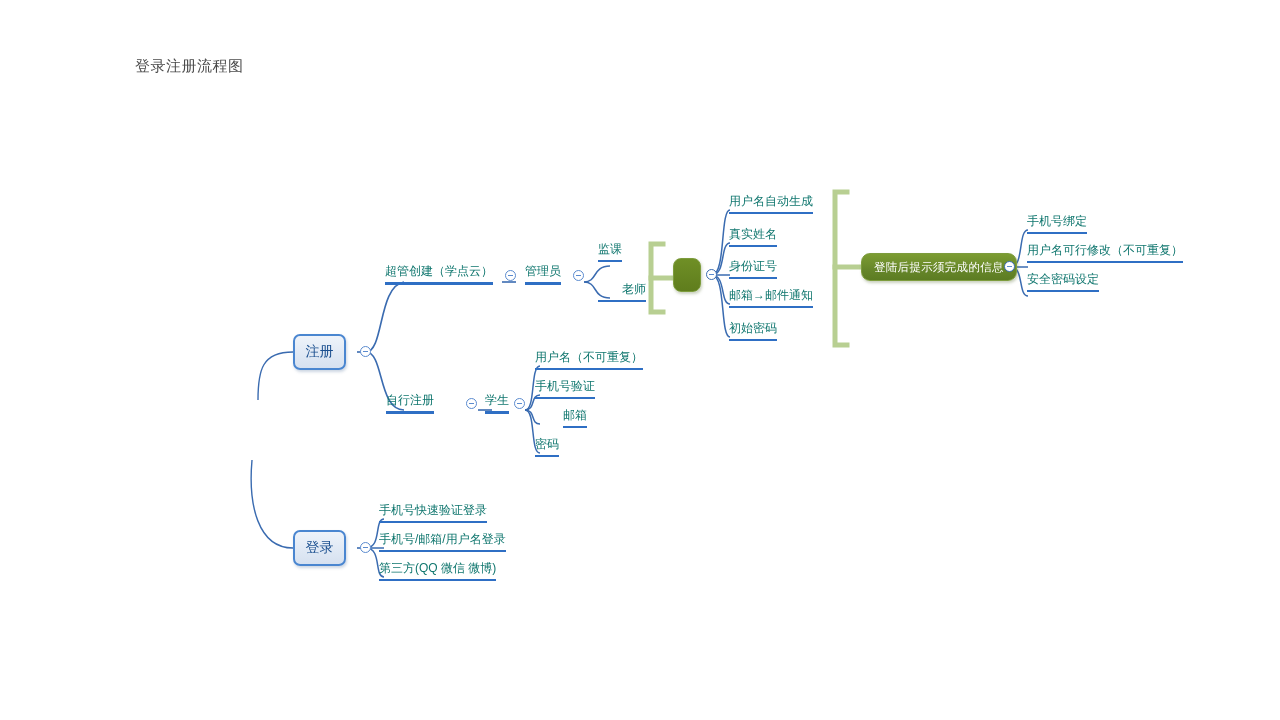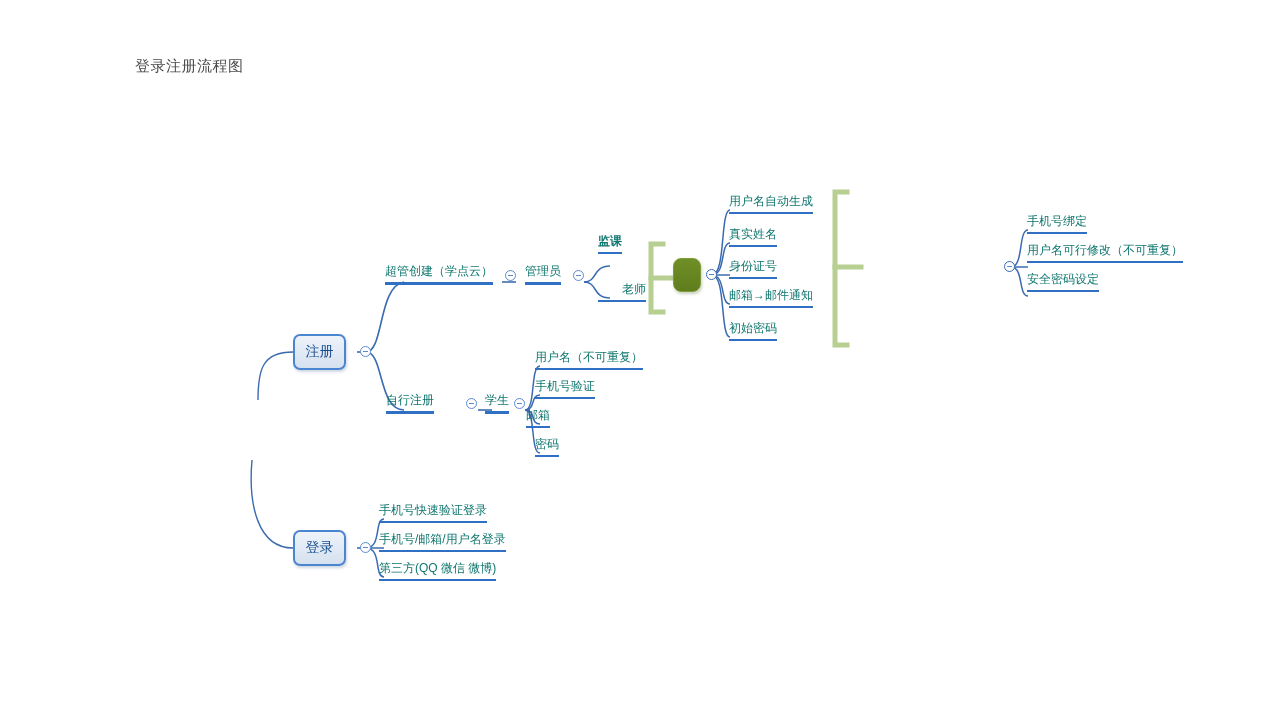--- a/index.html
+++ b/index.html
@@ -216,46 +216,49 @@
     <span>登录</span>
   </div>
   <div class="toggle" style="left:360px; top:542px;"></div>
 
   <div class="tn" style="left:385px; top:264px;">超管创建（学点云）</div>
   <div class="toggle" style="left:505px; top:270px;"></div>
 
   <div class="tn" style="left:525px; top:264px;">管理员</div>
   <div class="toggle" style="left:573px; top:270px;"></div>
 
-  <div class="tn thin" style="left:598px; top:234px;font-weight:bold;">监课</div>
+  <div class="tn thin" style="left:598px; top:242px;">监课</div>
   <div class="tn thin" style="left:598px; top:282px;padding-left:24px;">老师</div>
 
   <div class="tn" style="left:386px; top:393px;">自行注册</div>
   <div class="toggle" style="left:466px; top:398px;"></div>
 
   <div class="tn" style="left:485px; top:393px;">学生</div>
   <div class="toggle" style="left:514px; top:398px;"></div>
 
   <div class="tn thin" style="left:535px; top:350px;">用户名（不可重复）</div>
   <div class="tn thin" style="left:535px; top:379px;">手机号验证</div>
-  <div class="tn thin" style="left:526px; top:408px;">邮箱</div>
+  <div class="tn thin" style="left:563px; top:408px;">邮箱</div>
   <div class="tn thin" style="left:535px; top:437px;">密码</div>
 
   <div class="tn thin" style="left:379px; top:503px;">手机号快速验证登录</div>
   <div class="tn thin" style="left:379px; top:532px;">手机号/邮箱/用户名登录</div>
   <div class="tn thin" style="left:379px; top:561px;">第三方(QQ 微信 微博)</div>
 
   <div class="green-chip"></div>
   <div class="toggle green" style="left:706px; top:269px;"></div>
 
   <div class="tn thin" style="left:729px; top:194px;">用户名自动生成</div>
   <div class="tn thin" style="left:729px; top:227px;">真实姓名</div>
   <div class="tn thin" style="left:729px; top:259px;">身份证号</div>
   <div class="tn thin" style="left:729px; top:288px;">邮箱→邮件通知</div>
   <div class="tn thin" style="left:729px; top:321px;">初始密码</div>
 
+  <div class="green-node">
+    <span>登陆后提示须完成的信息</span>
+  </div>
   <div class="toggle green" style="left:1004px; top:261px;"></div>
 
   <div class="tn thin" style="left:1027px; top:214px;">手机号绑定</div>
   <div class="tn thin" style="left:1027px; top:243px;">用户名可行修改（不可重复）</div>
   <div class="tn thin" style="left:1027px; top:272px;">安全密码设定</div>
 
 </div>
 
 </body></html>

